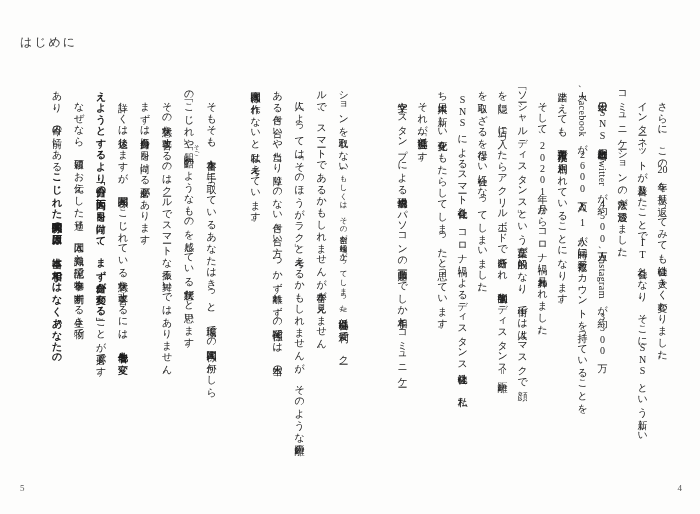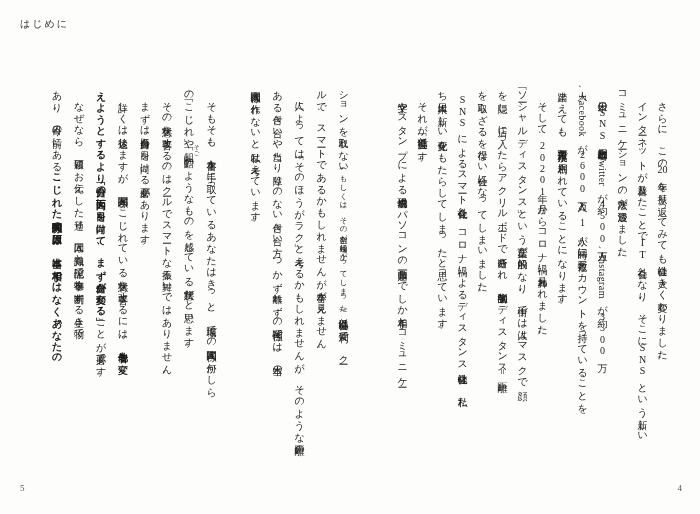--- a/index.html
+++ b/index.html
@@ -5,22 +5,22 @@
   html,body{margin:0;padding:0;background:#ffffff;}
   .spread{
     position:relative;
     width:700px;height:514px;
     background:#fdfdfc;
     overflow:hidden;
     font-family:"Liberation Serif","DejaVu Serif",serif;
     color:#1e1e1e;
   }
   .running-header{
-    position:absolute;left:20px;top:17px;
-    font-size:10px;letter-spacing:2px;color:#3a3a3a;
+    position:absolute;left:20px;top:34px;
+    font-size:12px;letter-spacing:2px;color:#3a3a3a;
   }
   .page-num{
     position:absolute;top:483px;
     font-size:9px;color:#555;
   }
   .page-num-left{left:20px;}
   .page-num-right{right:18px;}
   .vtext{
     position:absolute;top:84px;height:398px;
     writing-mode:vertical-rl;

